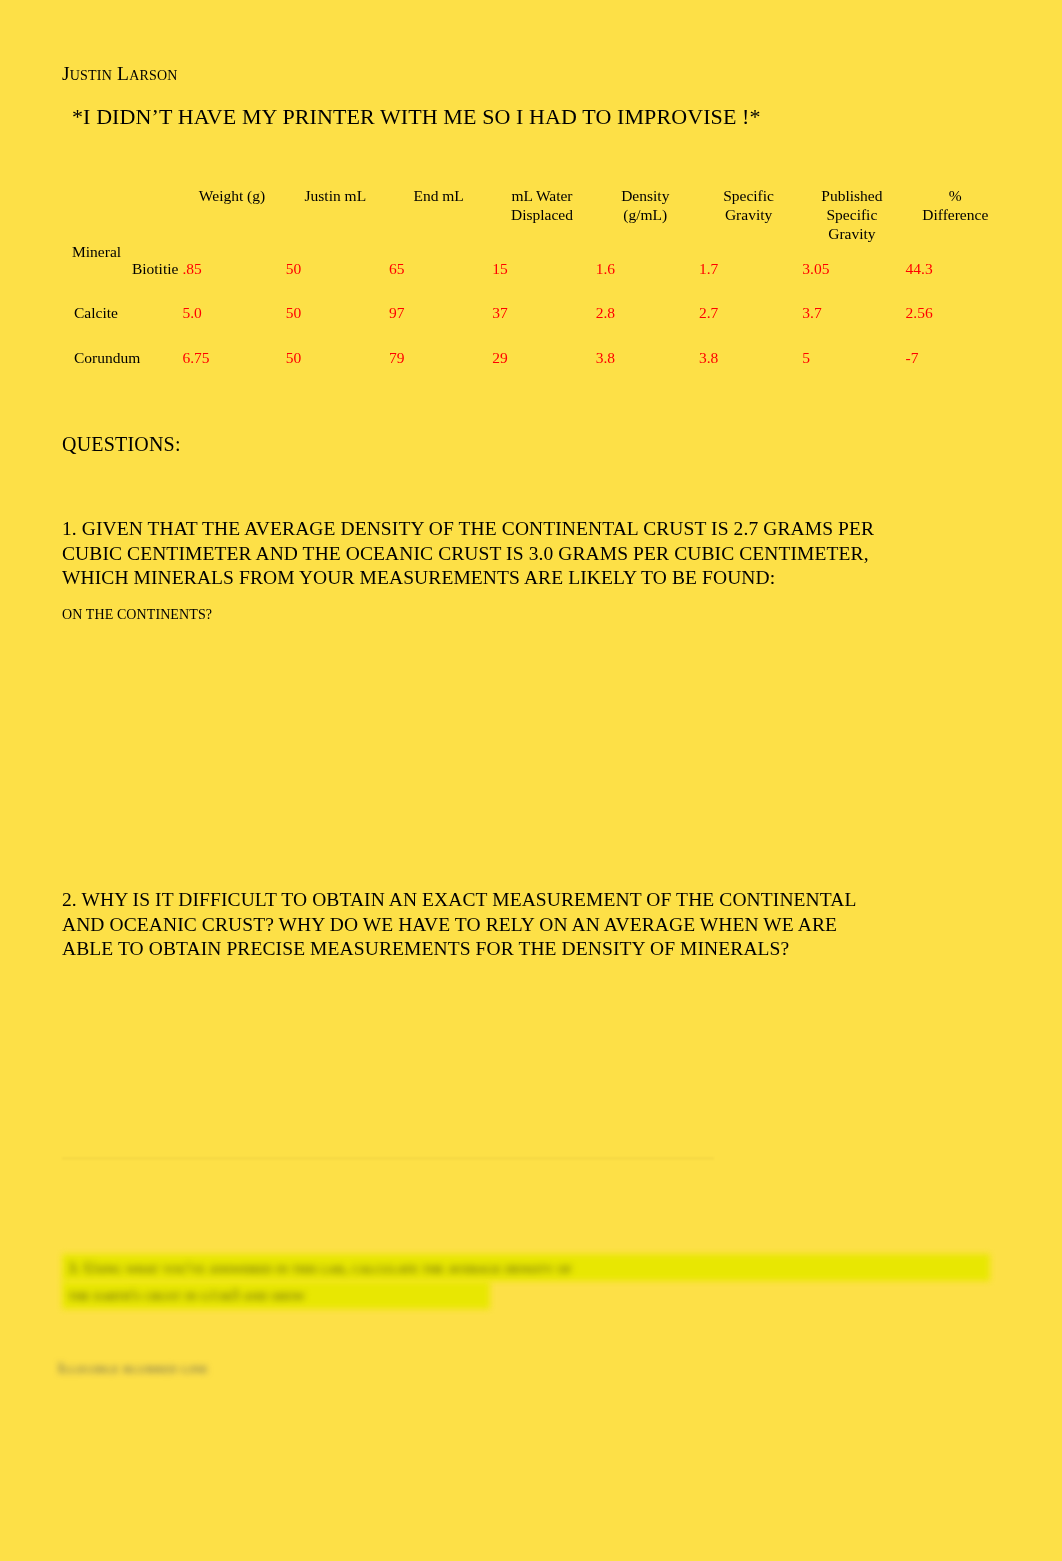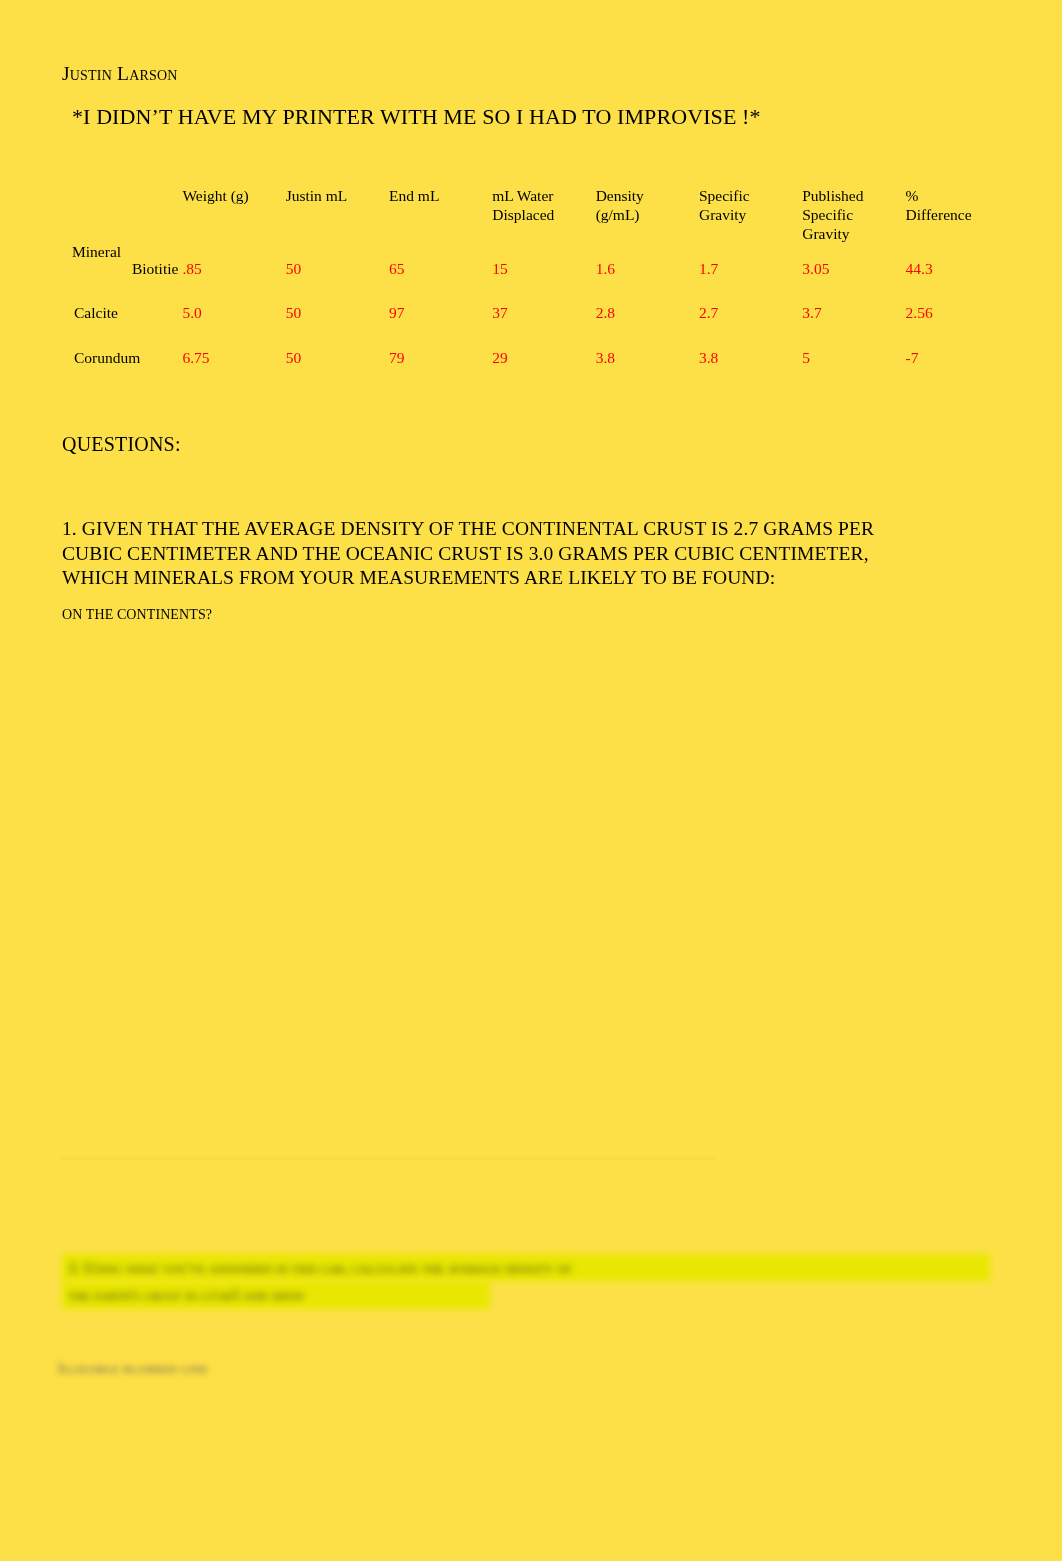--- a/index.html
+++ b/index.html
@@ -59,21 +59,21 @@
     width: 945px;
     border-collapse: collapse;
     font-size: 15.5px;
   }
   .data-table col.c-mineral { width: 118px; }
   .data-table col.c-data { width: 103px; }
 
   .data-table th {
     font-weight: normal;
     vertical-align: top;
-    text-align: left;
+    text-align: center;
     padding: 0 2px 4px 2px;
     line-height: 1.24;
     font-size: 15.5px;
   }
   .data-table th.corner { text-align: left; }
 
   .data-table td {
     text-align: left;
     padding: 0 2px;
     line-height: 1.2;
@@ -281,20 +281,23 @@
   <div class="mineral-label">Mineral</div>
 
   <div class="questions-heading">QUESTIONS:</div>
 
   <div class="q-block" id="q1-block">1.  GIVEN THAT  THE  AVERAGE   DENSITY OF THE CONTINENTAL  CRUST  IS 2.7  GRAMS  PER
 CUBIC  CENTIMETER  AND THE OCEANIC  CRUST  IS 3.0 GRAMS  PER  CUBIC  CENTIMETER,
 WHICH MINERALS  FROM  YOUR MEASUREMENTS   ARE LIKELY  TO BE FOUND:</div>
 
   <div class="q-block" id="q1-sub">ON THE CONTINENTS?</div>
 
+  <div class="q-block" id="q2-block">2.  WHY IS IT DIFFICULT  TO OBTAIN  AN EXACT MEASUREMENT  OF  THE CONTINENTAL
+AND OCEANIC CRUST?    WHY DO WE HAVE  TO RELY  ON  AN AVERAGE   WHEN WE ARE
+ABLE TO OBTAIN  PRECISE   MEASUREMENTS   FOR  THE DENSITY  OF  MINERALS?</div>
 
   <div class="faint-rule"></div>
 
   <div class="highlight-block">
     <div class="hl-line hl-line-1"></div>
     <div class="hl-line hl-line-2"></div>
     <div class="hl-text">3. Using what you've answered in this lab, calculate the average density of
 the earth's crust in g/cm3 and show</div>
   </div>
 

